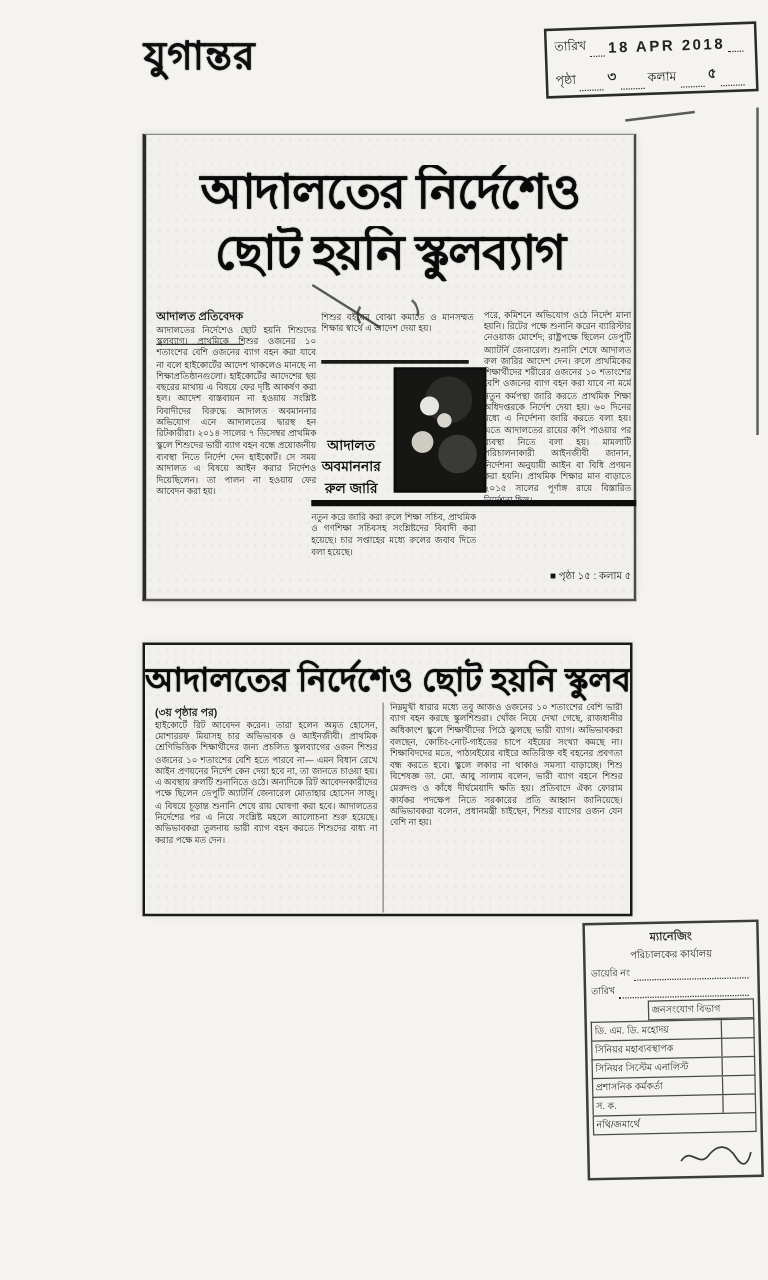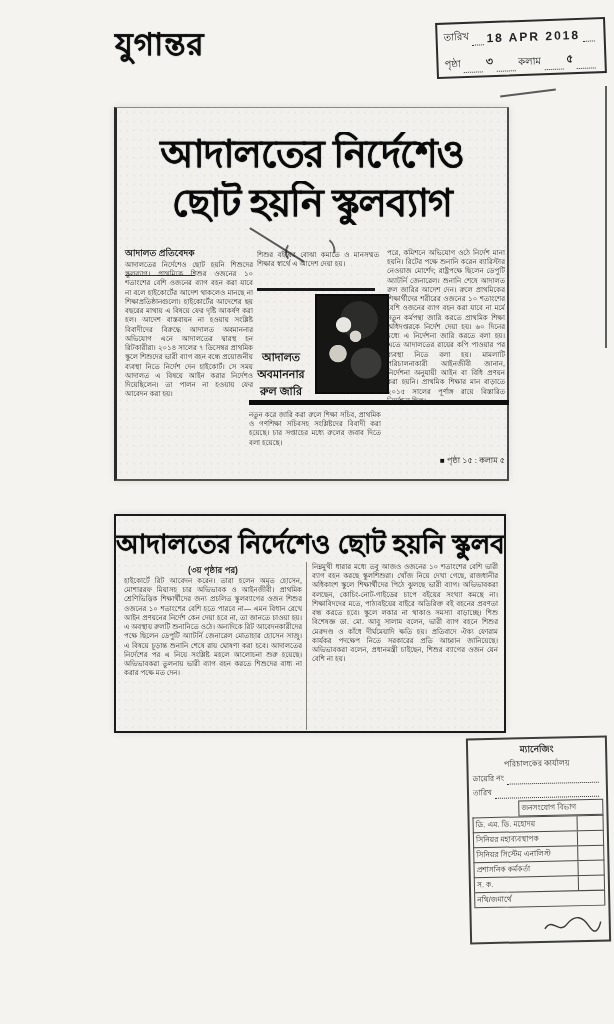--- a/index.html
+++ b/index.html
@@ -67,21 +67,21 @@
   .heavybar { left:132px; top:292px; width:260px; height:5px; background:#0d0d0d; }
   .arrowline { left:140px; top:180px; width:118px; height:3px; background:#1a1a1a; }
   .jump { font-size:8px; font-weight:normal; text-align:right; color:#111; white-space:nowrap; overflow:hidden; }
   .penmark { border-top:2px solid #262626; opacity:.75; }
   .pencurve { border:2px solid #262626; border-color:transparent transparent transparent #262626; border-radius:50%; opacity:.7; }
   .clip2 {
     left:114px; top:514px; width:392px; height:219px;
     border:2px solid #1a1a1a;
   }
   .headline2 { top:8px; left:0; width:100%; text-align:center; font-size:26px; font-weight:800; color:#0a0a0a; white-space:nowrap; overflow:hidden; text-shadow:0 0 1px #000; }
-  .contline { left:8px; top:48px; width:178px; text-align:center; font-size:8.5px; font-weight:bold; }
+  .contline { left:8px; top:48px; width:178px; font-size:8.5px; font-weight:bold; }
   .coldiv { left:190px; top:46px; width:1px; height:168px; background:#85827c; }
   
   .office-stamp {
     left:468px; top:737px; width:141px; height:206px;
     border:2px solid #3d3d3b; transform:rotate(-1.2deg);
     font-size:7.5px; color:#2c2c2a; padding:3px 3px 2px 3px;
   }
   .os-title1 { text-align:center; font-size:9px; font-weight:bold; }
   .os-title2 { text-align:center; font-size:8px; margin-bottom:2px; }
   .os-field { display:flex; align-items:flex-end; margin:2px 1px; }

